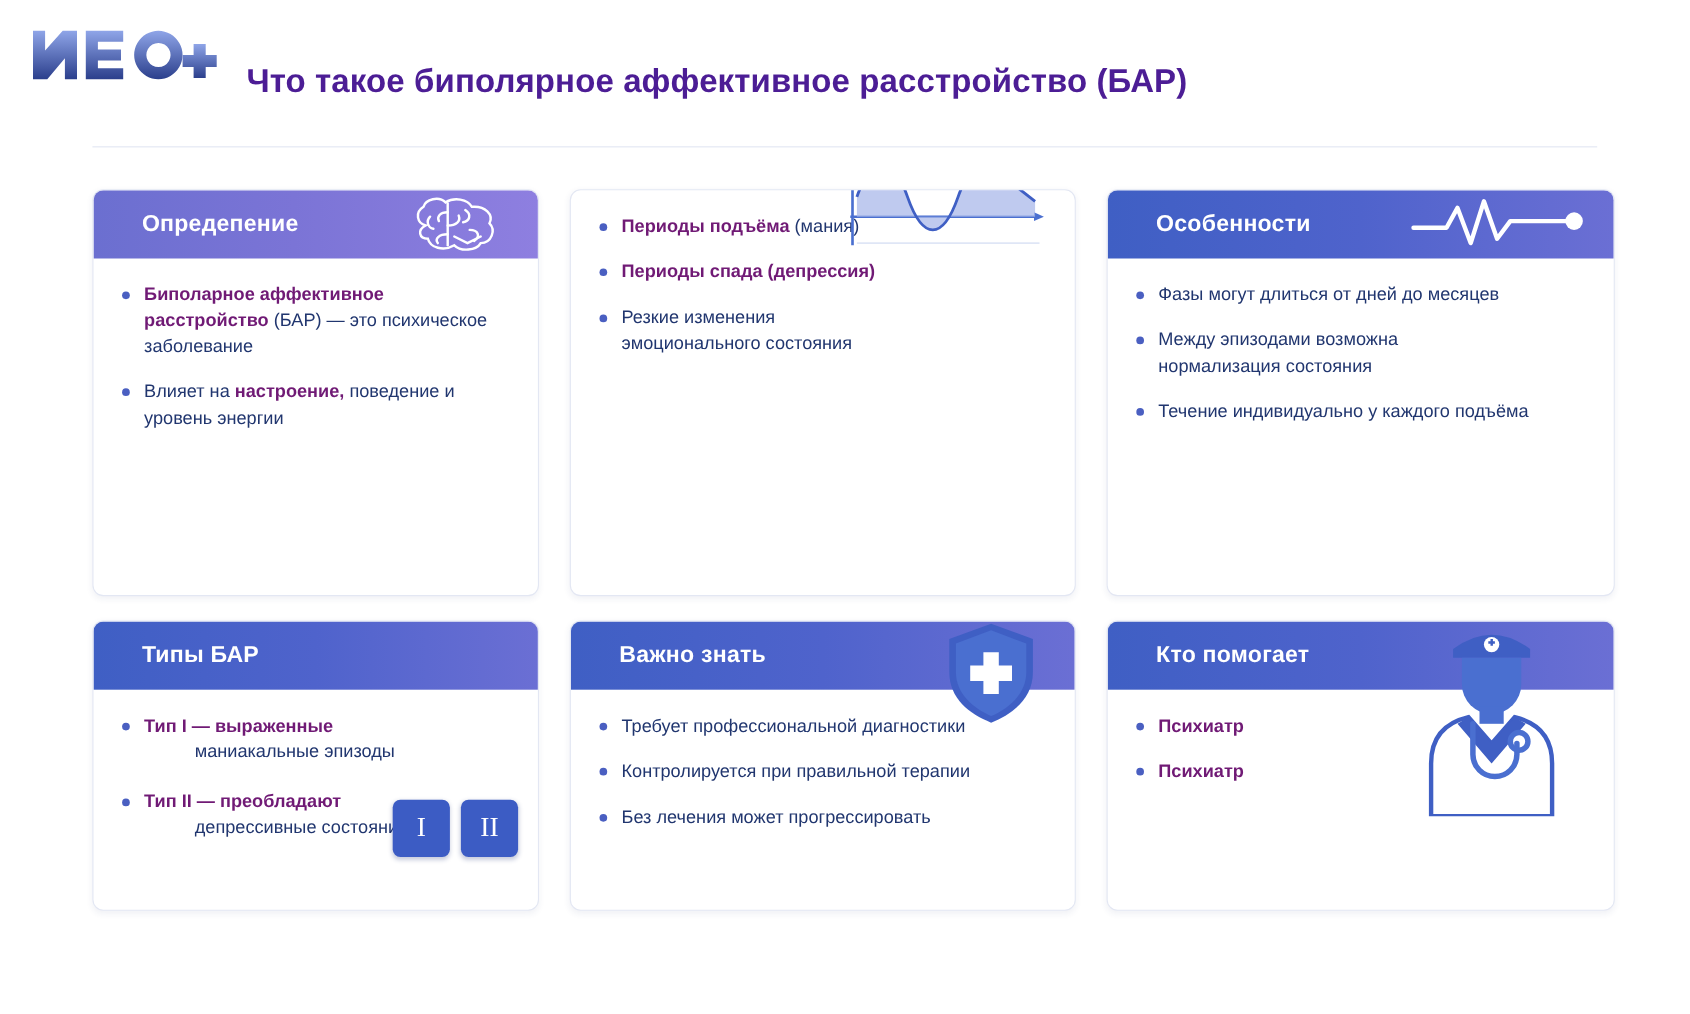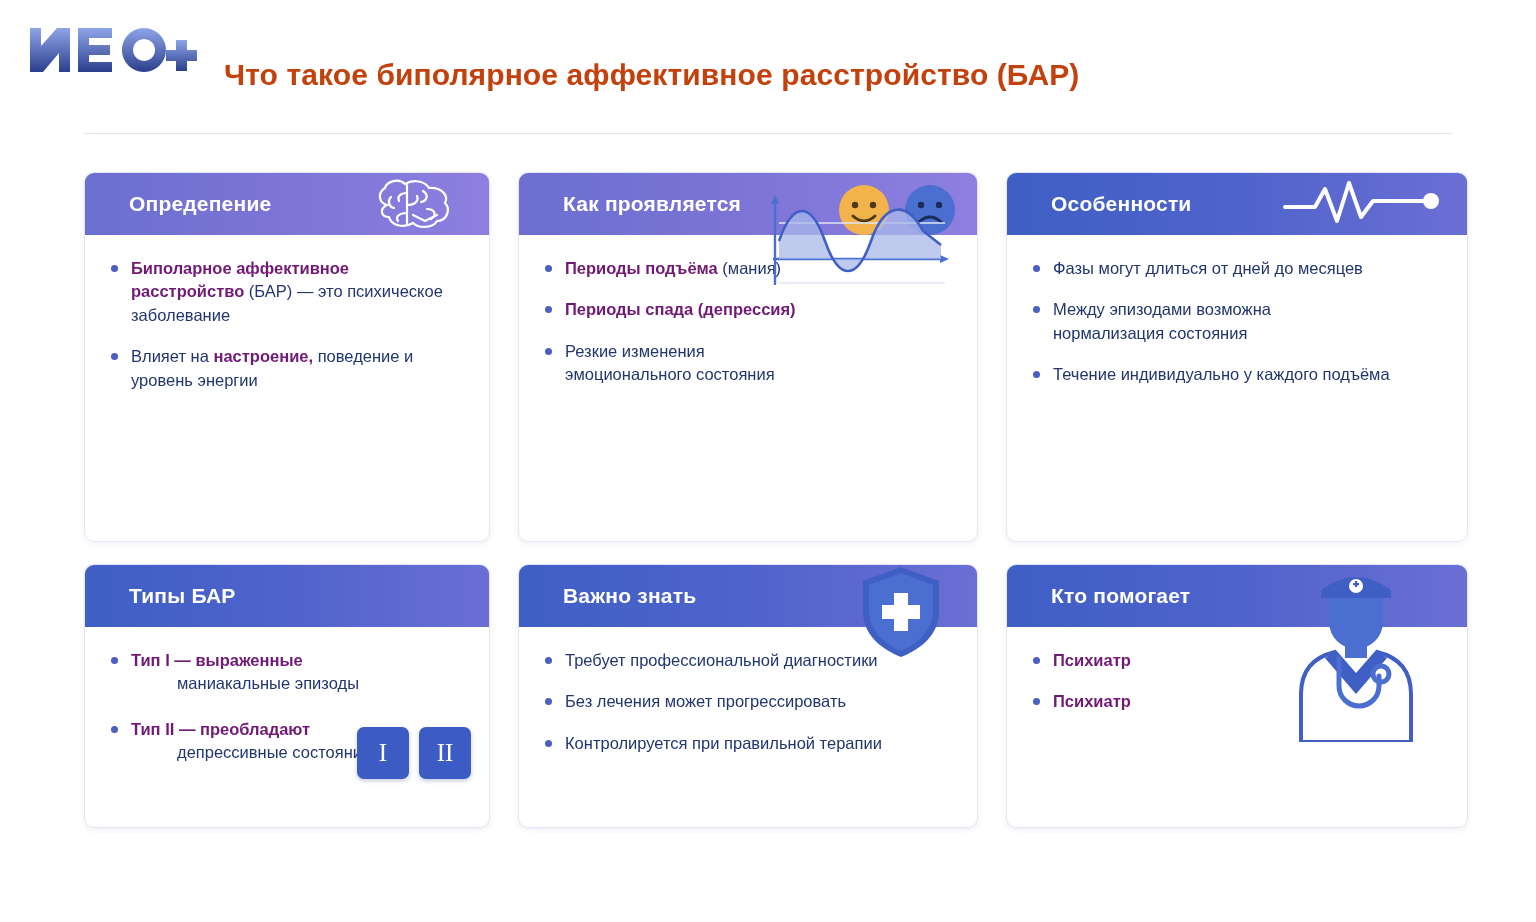--- a/index.html
+++ b/index.html
@@ -22,21 +22,21 @@
     top: 22px;
     width: 180px;
     height: 56px;
   }
   .page-title {
     position: absolute;
     left: 224px;
     top: 58px;
     font-size: 30px;
     font-weight: bold;
-    color: #c2410c;
+    color: #4c1d95;
     letter-spacing: 0.1px;
   }
   .header-rule {
     position: absolute;
     left: 84px;
     top: 133px;
     width: 1368px;
     height: 1px;
     background: #e2e6f2;
   }
@@ -227,37 +227,20 @@
     </div>
     <div class="card-body">
       <ul class="bullets">
         <li><b>Биполарное аффективное расстройство</b> <span class="reg">(БАР) — это психическое заболевание</span></li>
         <li><span class="reg">Влияет на </span><b>настроение,</b> <span class="reg">поведение и уровень энергии</span></li>
       </ul>
     </div>
   </div>
 
   <div class="card row1">
-    <div class="card-head">
-      <div class="card-head-title">Как проявляется</div>
-      <div class="faces">
-        <svg width="58" height="58" viewBox="0 0 58 58">
-          <circle cx="29" cy="29" r="25" fill="#f3b34b"></circle>
-          <circle cx="20" cy="24" r="3.2" fill="#4a3a1a"></circle>
-          <circle cx="38" cy="24" r="3.2" fill="#4a3a1a"></circle>
-          <path d="M18 35 Q29 45 40 35" stroke="#4a3a1a" stroke-width="3" fill="none" stroke-linecap="round"></path>
-        </svg>
-        <svg width="58" height="58" viewBox="0 0 58 58">
-          <circle cx="29" cy="29" r="25" fill="#4a6fd0"></circle>
-          <circle cx="20" cy="24" r="3.2" fill="#1c2b55"></circle>
-          <circle cx="38" cy="24" r="3.2" fill="#1c2b55"></circle>
-          <path d="M18 41 Q29 31 40 41" stroke="#1c2b55" stroke-width="3" fill="none" stroke-linecap="round"></path>
-        </svg>
-      </div>
-    </div>
     <div class="card-body">
       <ul class="bullets">
         <li><b>Периоды подъёма</b> <span class="reg">(мания)</span></li>
         <li><b>Периоды спада (депрессия)</b></li>
         <li style="width:235px;"><span class="reg">Резкие изменения эмоционального состояния</span></li>
       </ul>
       <div class="wave-chart">
         <svg width="190" height="110" viewBox="0 0 190 110">
           <line x1="10" y1="8" x2="10" y2="92" stroke="#4a6fd0" stroke-width="2.4"></line>
           <polygon points="10,2 6,11 14,11" fill="#4a6fd0"></polygon>
@@ -320,22 +303,22 @@
         <svg width="104" height="104" viewBox="0 0 104 104">
           <path d="M52 8 L90 22 V52 C90 76 72 90 52 98 C32 90 14 76 14 52 V22 Z" fill="#3f5fc4"></path>
           <path d="M52 14 L84 26 V52 C84 72 68 85 52 92 C36 85 20 72 20 52 V26 Z" fill="#4a6fd0"></path>
           <path d="M45 34 h14 v12 h12 v14 h-12 v12 h-14 v-12 h-12 v-14 h12 z" fill="#ffffff"></path>
         </svg>
       </div>
     </div>
     <div class="card-body">
       <ul class="bullets tight">
         <li><span class="reg">Требует профессиональной диагностики</span></li>
+        <li><span class="reg">Контролируется при правильной терапии</span></li>
         <li><span class="reg">Без лечения может прогрессировать</span></li>
-        <li><span class="reg">Контролируется при правильной терапии</span></li>
       </ul>
     </div>
   </div>
 
   <div class="card row2">
     <div class="card-head blue">
       <div class="card-head-title">Кто помогает</div>
     </div>
     <div class="card-body">
       <ul class="bullets">

